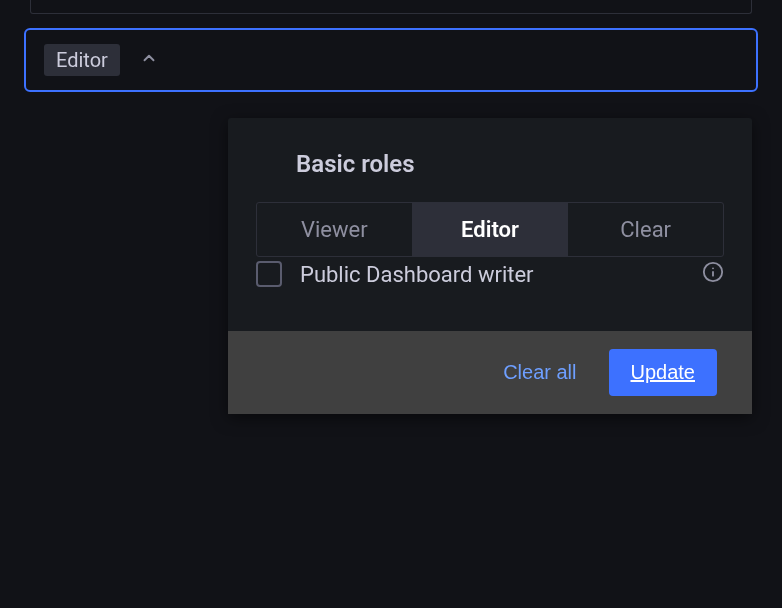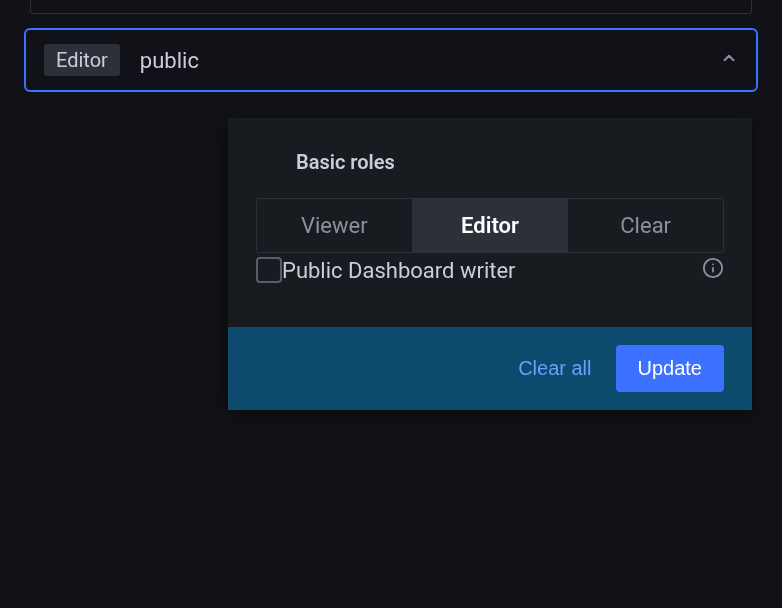--- a/index.html
+++ b/index.html
@@ -61,21 +61,21 @@
       width: 524px;
       background: #181b1f;
       border-radius: 3px;
       box-shadow: 0 4px 16px rgba(0,0,0,0.5);
     }
     .dropdown-body {
       padding: 32px 28px 40px 28px;
     }
     .section-title {
       color: #ccccdc;
-      font-size: 20px;
+      font-size: 24px;
       font-weight: 600;
       margin-left: 40px;
       margin-bottom: 24px;
     }
     .section-title.fixed {
       margin-top: 50px;
       margin-bottom: 30px;
     }
     .role-tabs {
       display: flex;
@@ -96,74 +96,75 @@
       border-right: none;
     }
     .role-tab.active {
       background: #2d2f39;
       color: #ffffff;
       font-weight: 600;
     }
     .role-item {
       display: flex;
       align-items: center;
+      gap: 18px;
       padding: 4px 0;
     }
     .checkbox {
       width: 26px;
       height: 26px;
       border: 2px solid #5a5c6e;
       border-radius: 4px;
       background: transparent;
       cursor: pointer;
     }
     .role-label {
       flex: 1;
       font-size: 22px;
       color: #ccccdc;
     }
     .info-icon {
       color: #8e8fa0;
     }
     .dropdown-footer {
-      background: #0c4a6e;
+      background: #404040;
       display: flex;
       justify-content: flex-end;
       align-items: center;
-      gap: 24px;
-      padding: 18px 28px;
+      gap: 32px;
+      padding: 18px 35px;
     }
     .clear-btn {
       background: transparent;
       border: none;
       color: #6e9fff;
       font-size: 20px;
       font-weight: 500;
       cursor: pointer;
     }
     .update-btn {
       background: #3d71ff;
       border: none;
       color: #ffffff;
       font-size: 20px;
       font-weight: 500;
       padding: 12px 22px;
       border-radius: 4px;
       cursor: pointer;
+      text-decoration: underline;
     }
   </style>
 </head>
 <body>
 
 <div class="container">
   <div class="top-partial"></div>
 
   <div class="selector">
     <span class="role-badge">Editor</span>
-    <input class="search-input" type="text" value="public" style="">
     <span class="chevron">
       <svg width="18" height="18" viewBox="0 0 24 24" fill="none" stroke="currentColor" stroke-width="2.5" stroke-linecap="round" stroke-linejoin="round">
           <polyline points="18 15 12 9 6 15"></polyline>
         </svg>
     </span>
   </div>
 </div>
 
 <div class="dropdown">
   <div class="dropdown-body">

